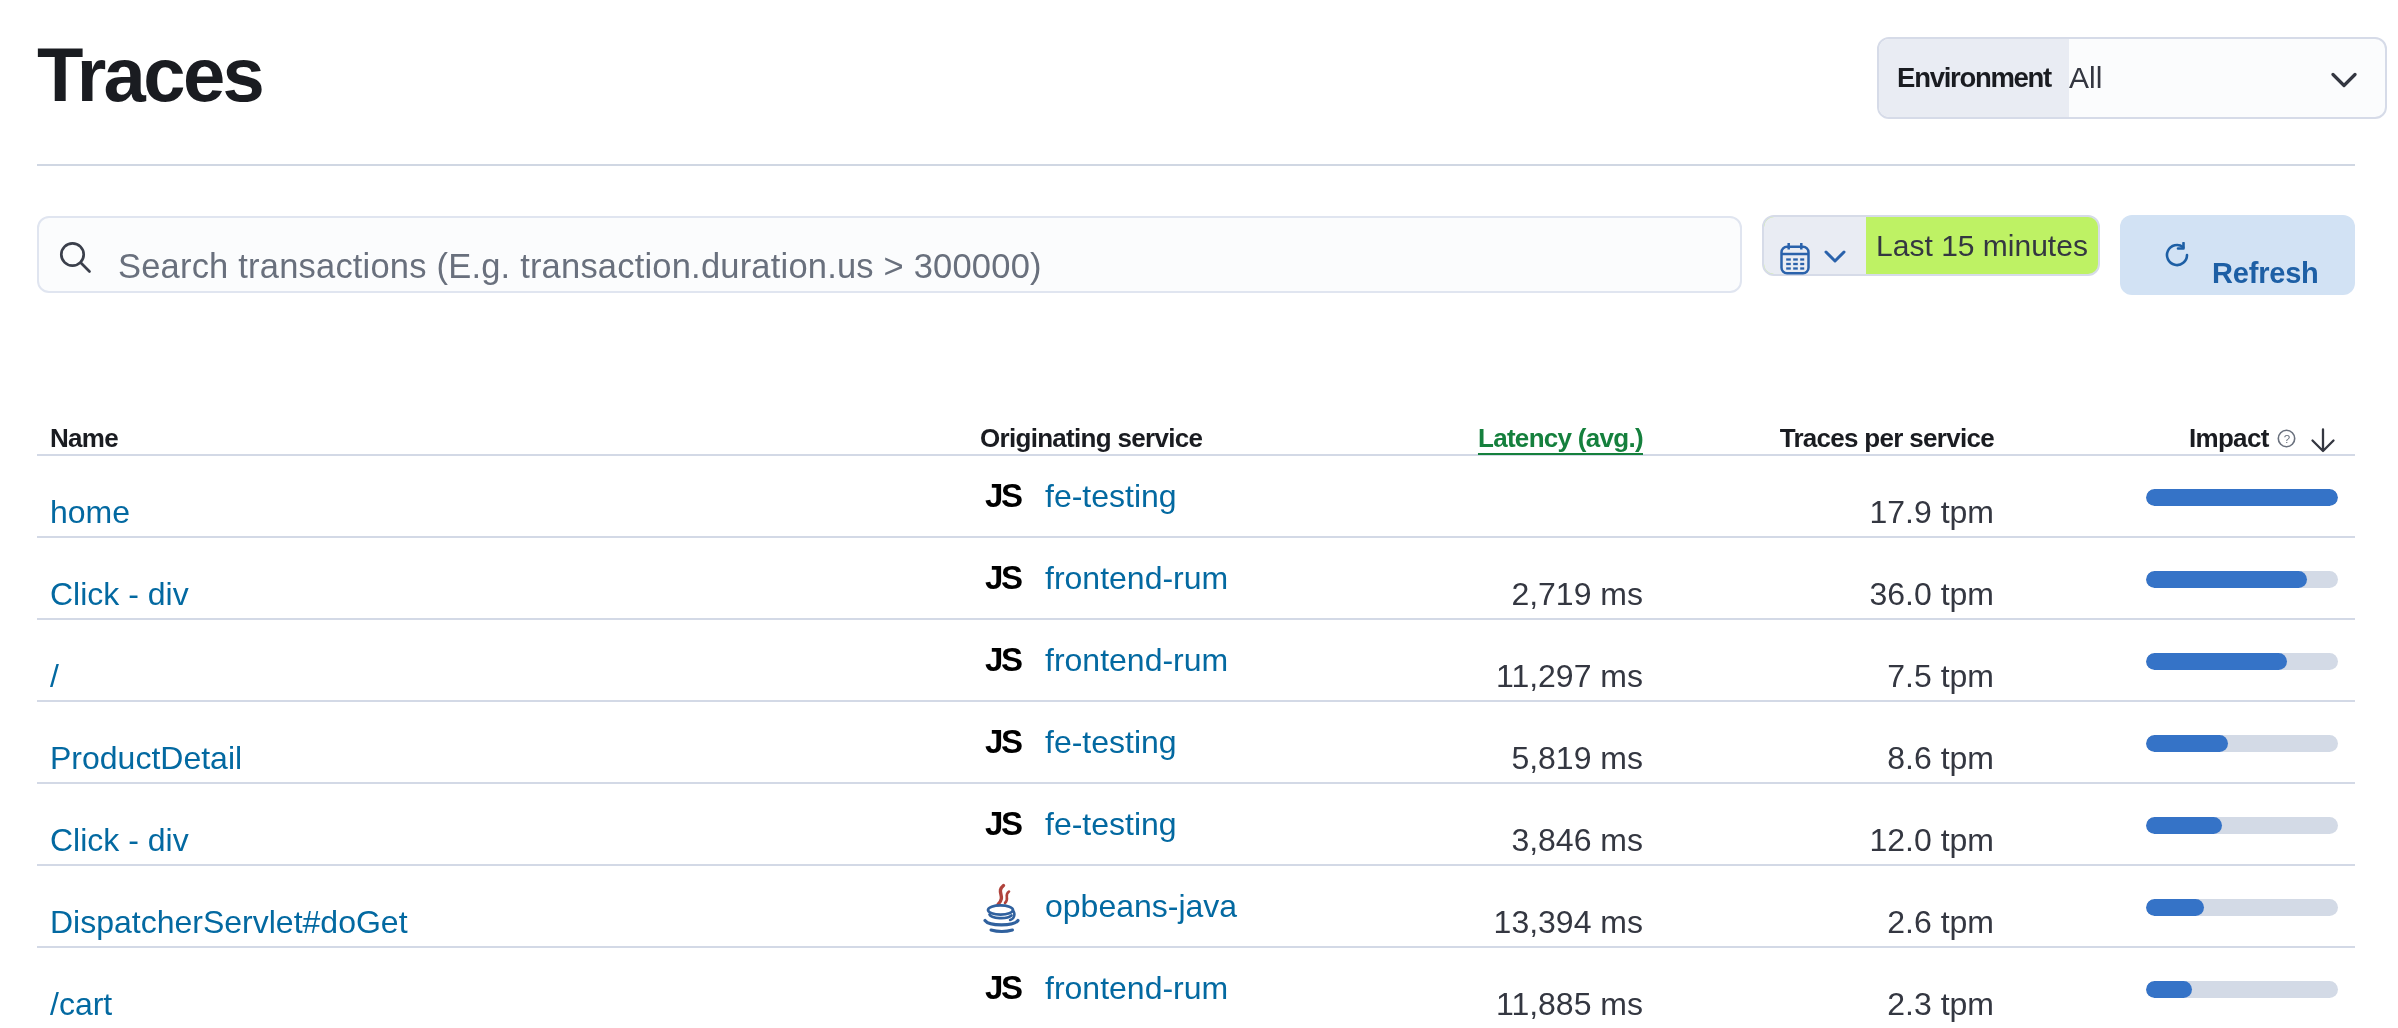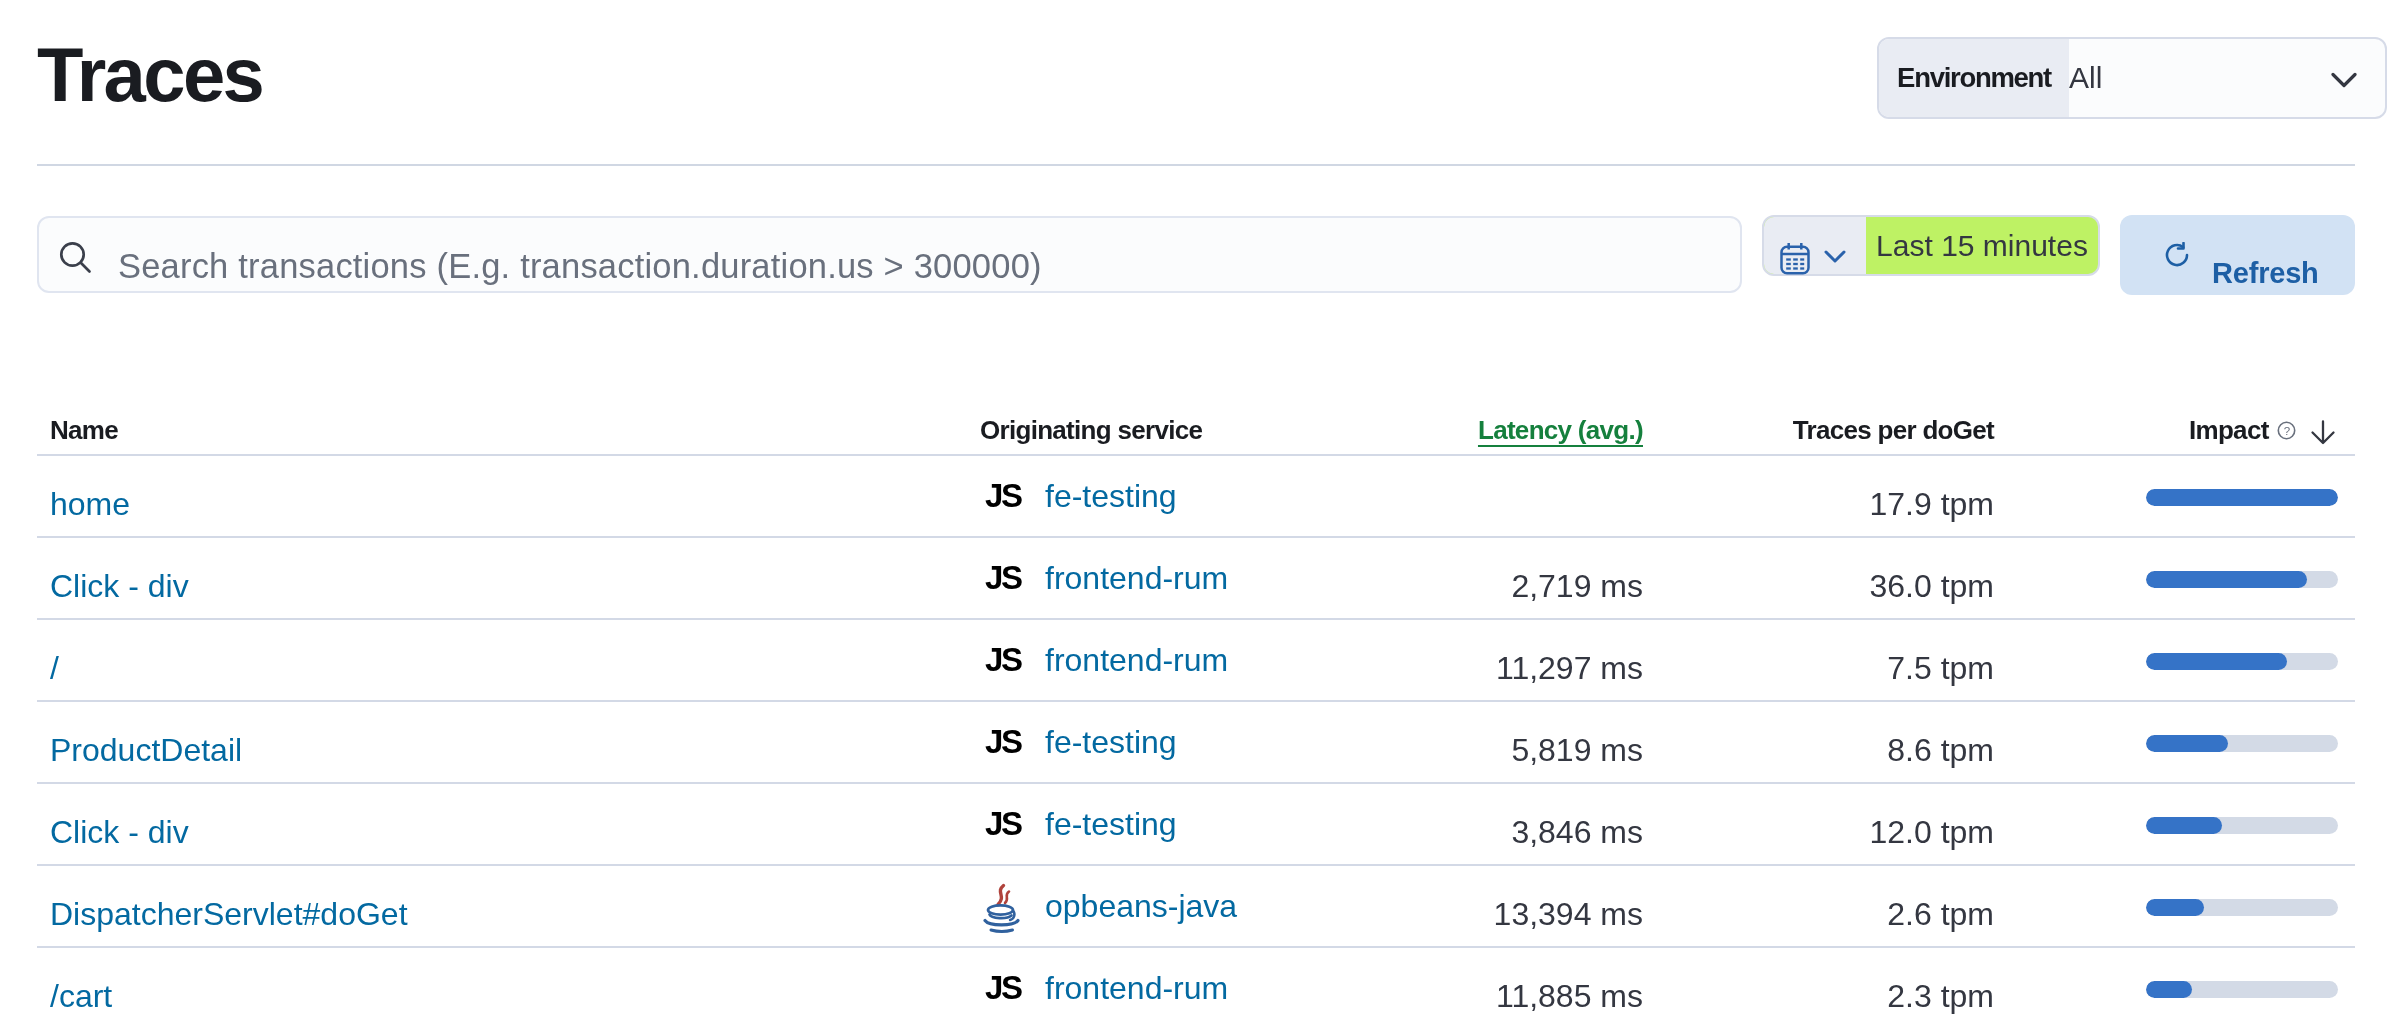--- a/index.html
+++ b/index.html
@@ -40,21 +40,21 @@
   .refresh { position:absolute; left:2120px; top:215px; width:235px; height:80px;
     background:#d2e2f4; border-radius:12px; display:flex; align-items:center;
     color:#1d5fa5; font-size:29px; font-weight:600; letter-spacing:-0.2px; }
   .refresh svg { margin-left:44px; }
   .refresh span { margin-left:22px;margin-top:36px; }
 
   
   .table { position:absolute; left:37px; top:0; width:2318px; }
   .thead { position:absolute; top:391px; left:0; width:2318px; height:65px;
     border-bottom:2px solid #d3d9e6; font-size:26px; font-weight:700; color:#1a1c21; letter-spacing:-0.7px; }
-  .thead .cell, .row .cell { position:absolute; top:8px; height:100%; display:flex; align-items:center; }
+  .thead .cell, .row .cell { position:absolute; top:16px; height:100%; display:flex; align-items:center; }
   .c-name { left:13px; }
   .c-svc  { left:943px; }
   .c-lat  { right:712px; }
   .c-tpm  { right:361px; }
   .c-imp  { left:2152px; }
   .lat-link { color:#15803d; text-decoration:underline; text-underline-offset:6px; text-decoration-thickness:2px; }
 
   .rows { position:absolute; top:456px; left:0; width:2318px; }
   .row { position:relative; width:2318px; height:82px; border-bottom:2px solid #d3d9e6;
     font-size:32px; color:#343741; }
@@ -123,21 +123,21 @@
       <path d="M19.5 1 L19.5 6.5 L14 6.5" fill="none" stroke="#1d5fa5" stroke-width="2.6" stroke-linecap="round" stroke-linejoin="round"></path>
     </svg>
     <span>Refresh</span>
   </div>
 
   <div class="table">
     <div class="thead">
       <div class="cell c-name">Name</div>
       <div class="cell c-svc">Originating service</div>
       <div class="cell c-lat lat-link">Latency (avg.)</div>
-      <div class="cell c-tpm">Traces per doGet</div>
+      <div class="cell c-tpm">Traces per service</div>
       <div class="cell c-imp">Impact</div>
       <div class="cell" style="left:2240px;">
         <svg width="19" height="19" viewBox="0 0 19 19">
           <circle cx="9.5" cy="9.5" r="8.2" fill="none" stroke="#69707d" stroke-width="1.6"></circle>
           <text x="9.5" y="13.6" font-size="11.5" font-weight="400" fill="#69707d" text-anchor="middle" font-family="Liberation Sans">?</text>
         </svg>
       </div>
       <div class="cell" style="left:2272px; padding-top:4px;">
         <svg width="28" height="25" viewBox="0 0 28 25">
           <path d="M14 1.5 L14 22 M3.5 12.5 L14 23 L24.5 12.5" fill="none" stroke="#343741" stroke-width="2.3" stroke-linecap="round" stroke-linejoin="round"></path>

